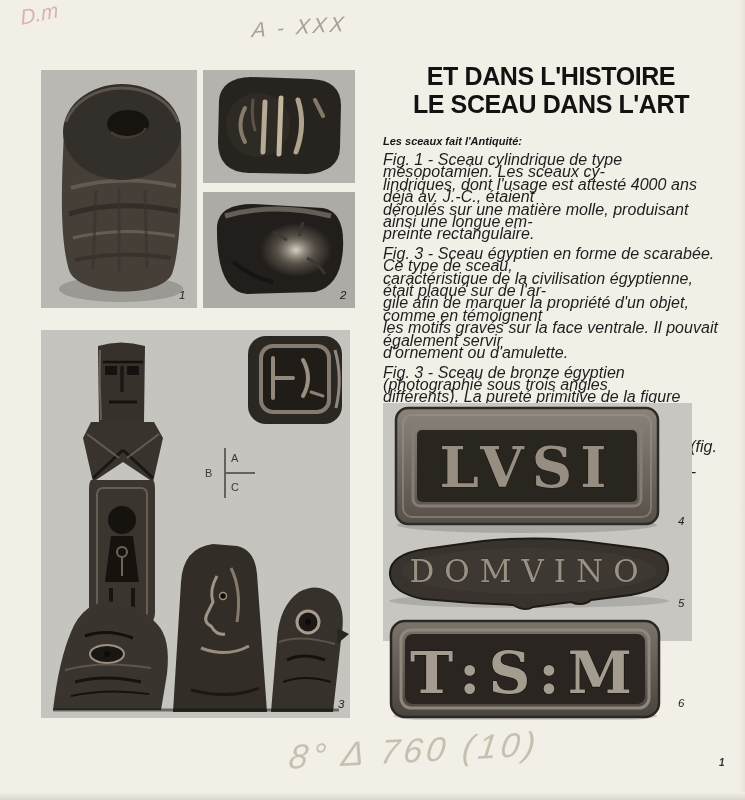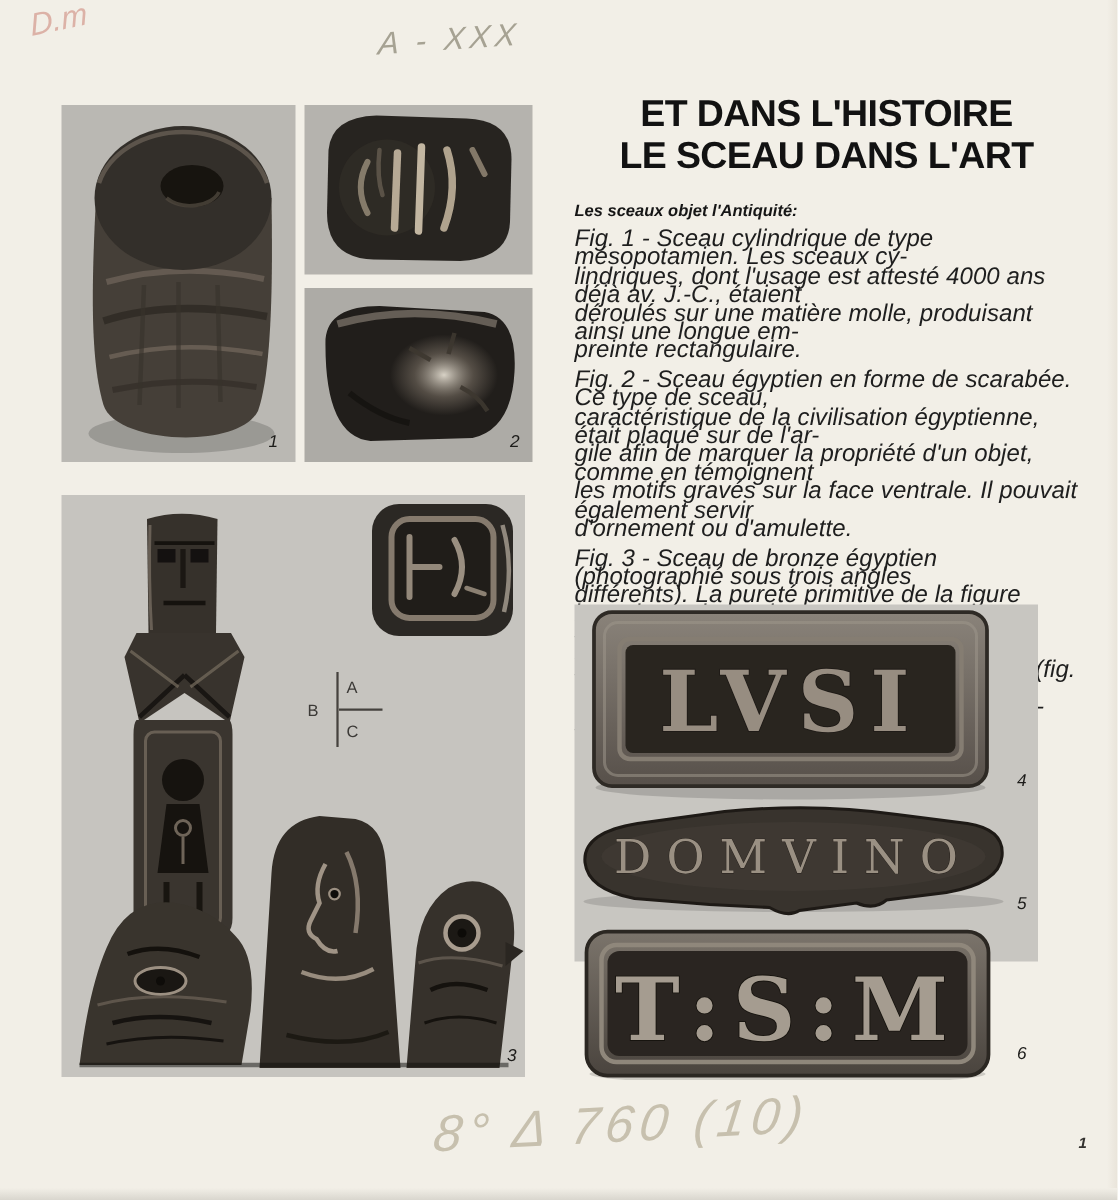--- a/index.html
+++ b/index.html
@@ -170,26 +170,26 @@
       <path d="M12 380 L298 380" stroke="#11100d" stroke-width="3" opacity="0.5"></path>
     </svg>
     <div class="fig-label" style="left:297px;top:368px;">3</div>
   </div>
 
   <div class="text-col">
     <div class="title">
       <div>ET DANS L'HISTOIRE</div>
       <div>LE SCEAU DANS L'ART</div>
     </div>
-    <div class="section-heading">Les sceaux objet l'Antiquité:</div>
+    <div class="section-heading">Les sceaux fait l'Antiquité:</div>
     <p class="body-para">Fig. 1 - Sceau cylindrique de type mésopotamien. Les sceaux cy-
 lindriques, dont l'usage est attesté 4000 ans déjà av. J.-C., étaient
 déroulés sur une matière molle, produisant ainsi une longue em-
 preinte rectangulaire.</p>
-    <p class="body-para">Fig. 2 - Sceau égyptien en forme de scarabée. Ce type de sceau,
+    <p class="body-para">Fig. 3 - Sceau égyptien en forme de scarabée. Ce type de sceau,
 caractéristique de la civilisation égyptienne, était plaqué sur de l'ar-
 gile afin de marquer la propriété d'un objet, comme en témoignent
 les motifs gravés sur la face ventrale. Il pouvait également servir
 d'ornement ou d'amulette.</p>
     <p class="body-para">Fig. 3 - Sceau de bronze égyptien (photographié sous trois angles
 différents). La pureté primitive de la figure humaine qui sert de
 sceau (fig. B) évoque des civilisations plus lontaines. Sur les flancs
 sont gravés des personnages allégoriques (fig. C). La face supé-
 rieure du sceau (fig. A) fait office de contre - sceau.</p>
   </div>

